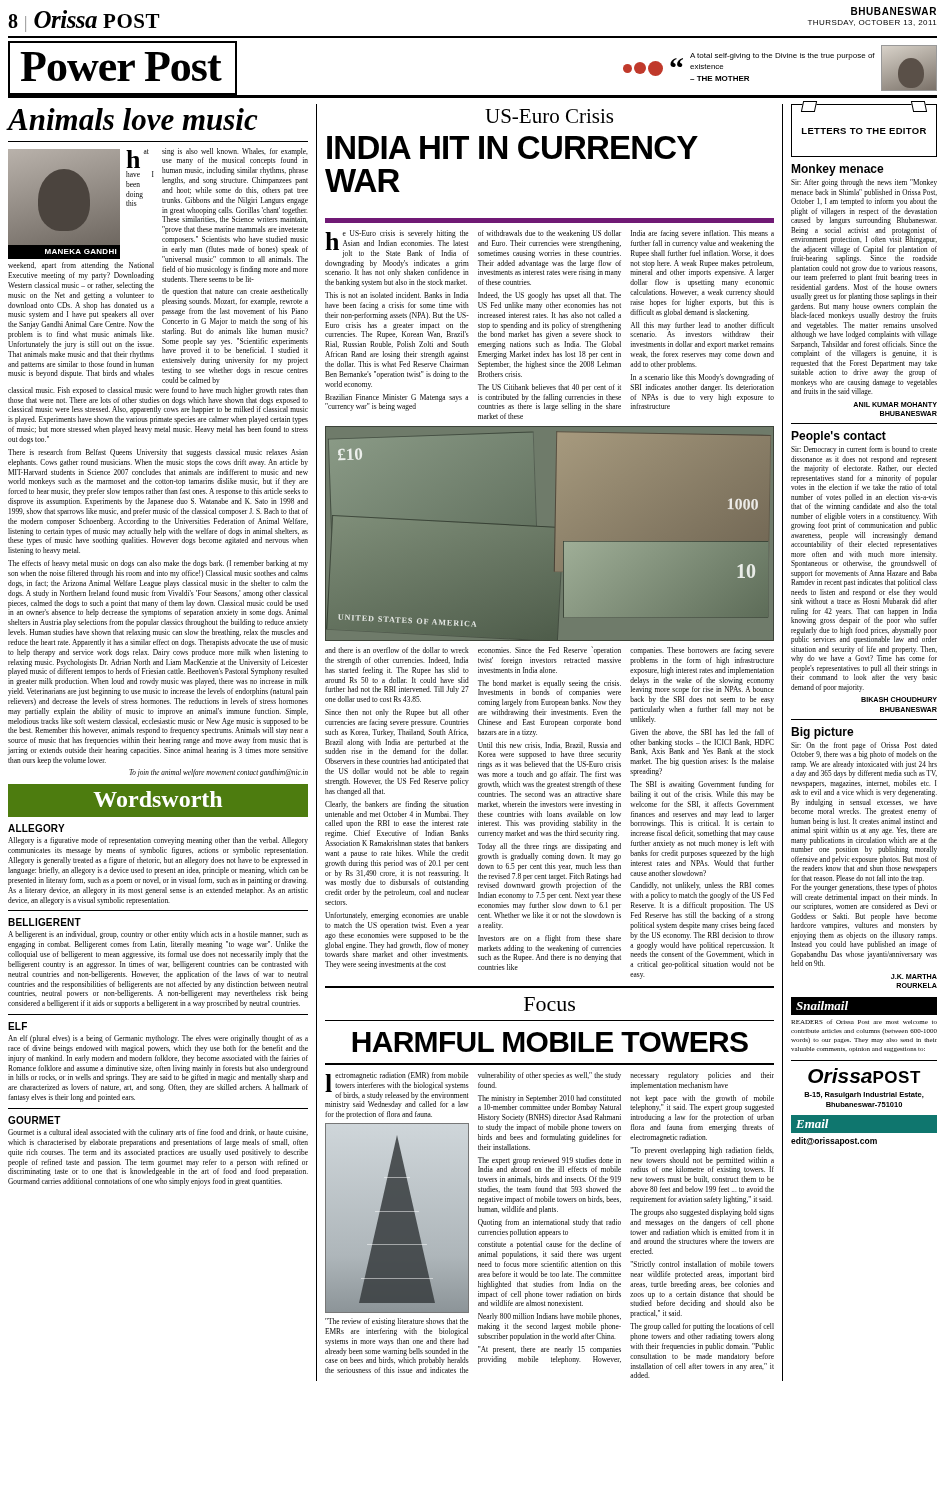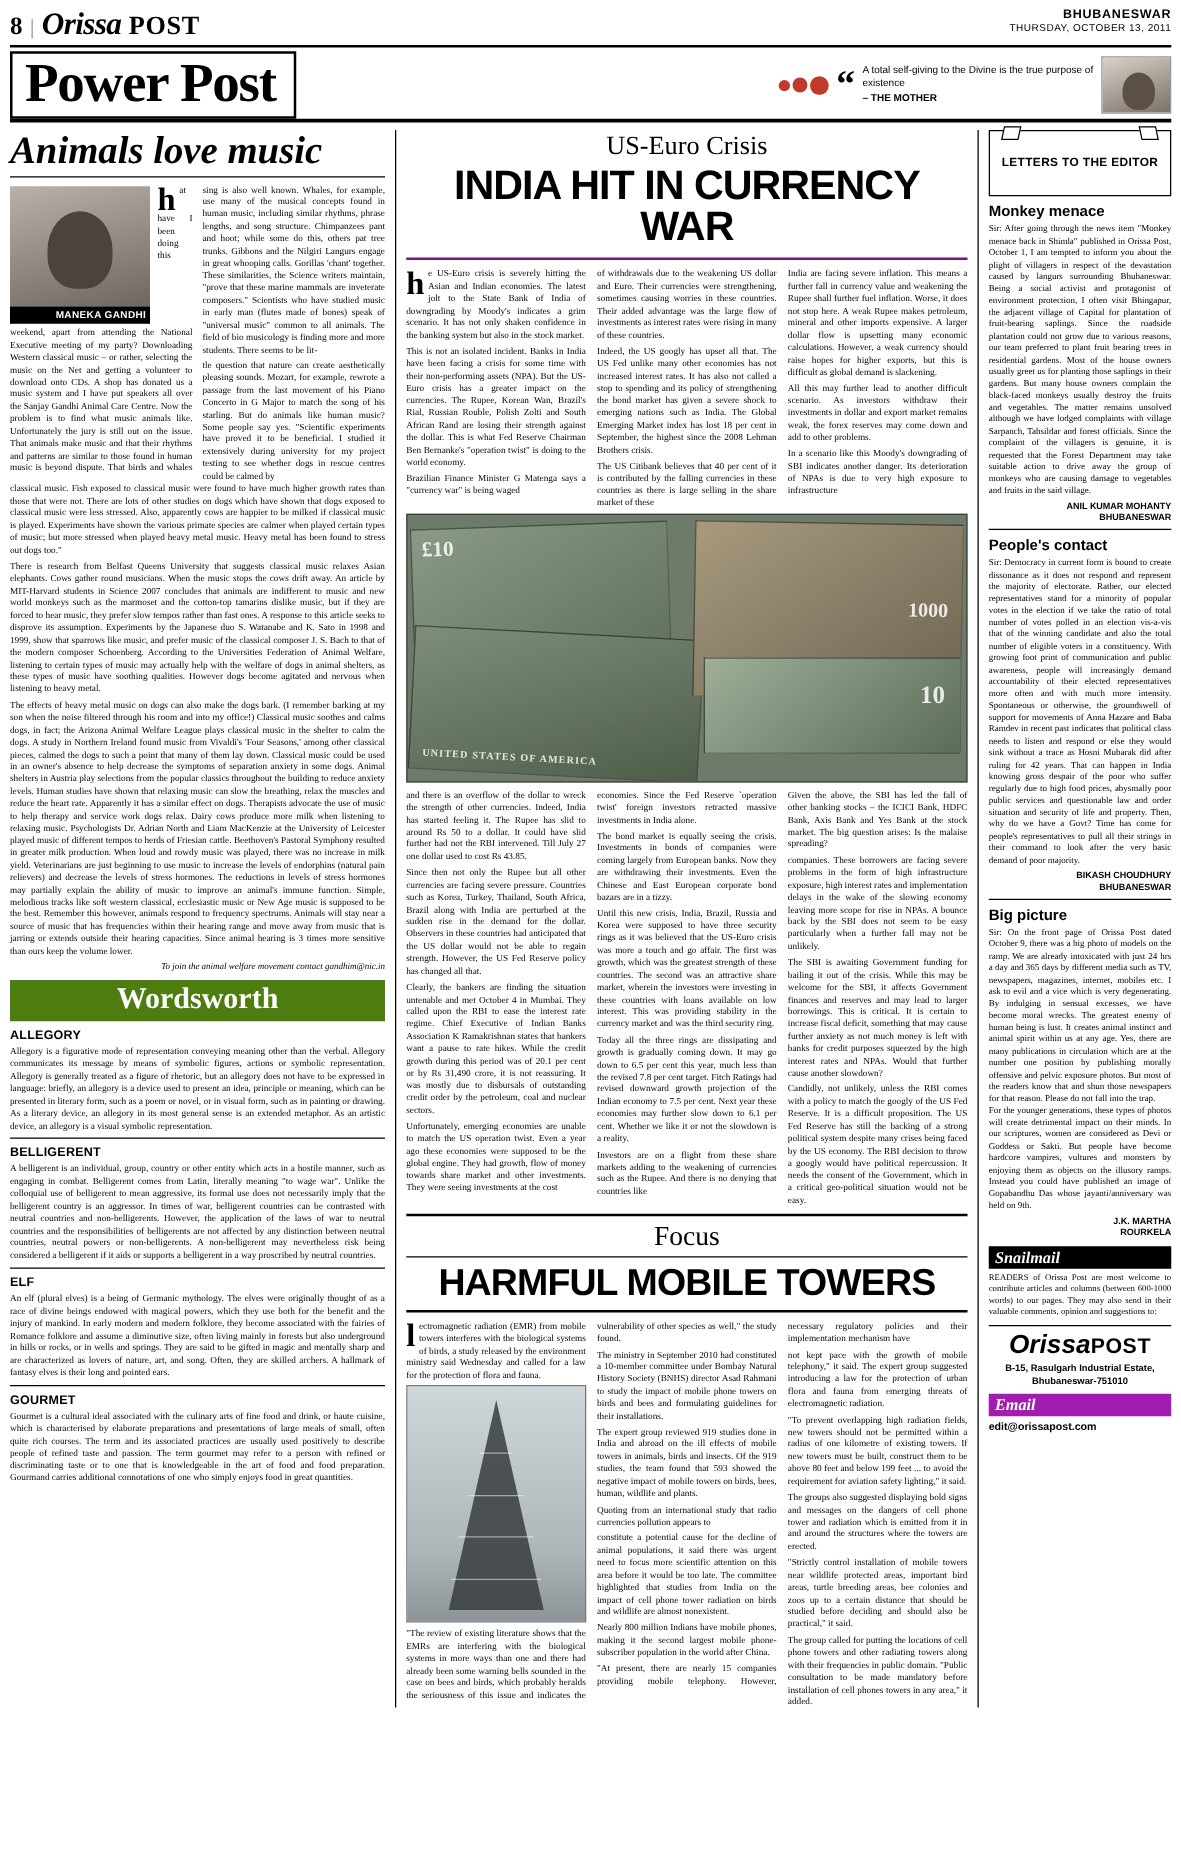--- a/index.html
+++ b/index.html
@@ -187,25 +187,24 @@
   .kicker {
     text-align: center;
     font-family: "Liberation Serif", serif;
     font-size: 21px;
     margin: 0 0 2px 0;
   }
   .mid-headline {
     font-family: "Liberation Sans", sans-serif;
     font-weight: bold;
     font-size: 33px;
-    text-align: center;
     line-height: 1;
     letter-spacing: -0.8px;
-    border-bottom: 2px solid #701a75;
-    padding-bottom: 9px;
+    border-bottom: 5px solid #701a75;
+    padding-bottom: 21px;
     margin: 0 0 6px 0;
   }
   .three-col { column-count: 3; column-gap: 9px; }
   .money-photo {
     width: 100%; height: 215px;
     margin: 4px 0 5px 0;
     background: #6f7b6a;
     position: relative;
     overflow: hidden;
     border: 1px solid #3c4238;
@@ -325,21 +324,21 @@
   .orissa-foot {
     font-family: Liberation Sans, sans-serif;
     font-style: italic; font-weight: bold;
     font-size: 21px;
     border-top: 1px solid #000;
     margin-top: 6px; padding-top: 3px;
   }
   .orissa-foot .post { font-style: normal; font-size: 17px; letter-spacing: 0.5px; }
   .addr { font-family: "Liberation Sans", sans-serif; font-size: 7.5px; font-weight: bold; line-height: 1.35; margin-top: 2px; }
   .email-head {
-    background: #a21caf; color: #fff;
+    background: #0f766e; color: #fff;
     font-family: "Liberation Serif", serif;
     font-weight: bold; font-style: italic;
     font-size: 13px; padding: 1px 5px; margin-top: 5px;
   }
   .email-addr { font-family: "Liberation Sans", sans-serif; font-size: 8.5px; font-weight: bold; margin-top: 3px; }
   .center { text-align:center; }
 </style>
 </head>
 <body>
 
@@ -456,22 +455,22 @@
       <div class="body-text three-col">
         <p>and there is an overflow of the dollar to wreck the strength of other currencies. Indeed, India has started feeling it. The Rupee has slid to around Rs 50 to a dollar. It could have slid further had not the RBI intervened. Till July 27 one dollar used to cost Rs 43.85.</p>
         <p>Since then not only the Rupee but all other currencies are facing severe pressure. Countries such as Korea, Turkey, Thailand, South Africa, Brazil along with India are perturbed at the sudden rise in the demand for the dollar. Observers in these countries had anticipated that the US dollar would not be able to regain strength. However, the US Fed Reserve policy has changed all that.</p>
         <p>Clearly, the bankers are finding the situation untenable and met October 4 in Mumbai. They called upon the RBI to ease the interest rate regime. Chief Executive of Indian Banks Association K Ramakrishnan states that bankers want a pause to rate hikes. While the credit growth during this period was of 20.1 per cent or by Rs 31,490 crore, it is not reassuring. It was mostly due to disbursals of outstanding credit order by the petroleum, coal and nuclear sectors.</p>
         <p>Unfortunately, emerging economies are unable to match the US operation twist. Even a year ago these economies were supposed to be the global engine. They had growth, flow of money towards share market and other investments. They were seeing investments at the cost</p>
         <p>economies. Since the Fed Reserve `operation twist' foreign investors retracted massive investments in India alone.</p>
         <p>The bond market is equally seeing the crisis. Investments in bonds of companies were coming largely from European banks. Now they are withdrawing their investments. Even the Chinese and East European corporate bond bazars are in a tizzy.</p>
         <p>Until this new crisis, India, Brazil, Russia and Korea were supposed to have three security rings as it was believed that the US-Euro crisis was more a touch and go affair. The first was growth, which was the greatest strength of these countries. The second was an attractive share market, wherein the investors were investing in these countries with loans available on low interest. This was providing stability in the currency market and was the third security ring.</p>
         <p>Today all the three rings are dissipating and growth is gradually coming down. It may go down to 6.5 per cent this year, much less than the revised 7.8 per cent target. Fitch Ratings had revised downward growth projection of the Indian economy to 7.5 per cent. Next year these economies may further slow down to 6.1 per cent. Whether we like it or not the slowdown is a reality.</p>
         <p>Investors are on a flight from these share markets adding to the weakening of currencies such as the Rupee. And there is no denying that countries like</p>
+        <p>companies. These borrowers are facing severe problems in the form of high infrastructure exposure, high interest rates and implementation delays in the wake of the slowing economy leaving more scope for rise in NPAs. A bounce back by the SBI does not seem to be easy particularly when a further fall may not be unlikely.</p>
         <p>Given the above, the SBI has led the fall of other banking stocks – the ICICI Bank, HDFC Bank, Axis Bank and Yes Bank at the stock market. The big question arises: Is the malaise spreading?</p>
-        <p>companies. These borrowers are facing severe problems in the form of high infrastructure exposure, high interest rates and implementation delays in the wake of the slowing economy leaving more scope for rise in NPAs. A bounce back by the SBI does not seem to be easy particularly when a further fall may not be unlikely.</p>
         <p>The SBI is awaiting Government funding for bailing it out of the crisis. While this may be welcome for the SBI, it affects Government finances and reserves and may lead to larger borrowings. This is critical. It is certain to increase fiscal deficit, something that may cause further anxiety as not much money is left with banks for credit purposes squeezed by the high interest rates and NPAs. Would that further cause another slowdown?</p>
         <p>Candidly, not unlikely, unless the RBI comes with a policy to match the googly of the US Fed Reserve. It is a difficult proposition. The US Fed Reserve has still the backing of a strong political system despite many crises being faced by the US economy. The RBI decision to throw a googly would have political repercussion. It needs the consent of the Government, which in a critical geo-political situation would not be easy.</p>
       </div>
 
       <div class="focus-head">Focus</div>
       <h1 class="focus-headline">HARMFUL MOBILE TOWERS</h1>
 
       <div class="body-text three-col">
         <p class="dropcap">lectromagnetic radiation (EMR) from mobile towers interferes with the biological systems of birds, a study released by the environment ministry said Wednesday and called for a law for the protection of flora and fauna.</p>
         <div class="tower-photo">
@@ -485,21 +484,21 @@
         <p>The ministry in September 2010 had constituted a 10-member committee under Bombay Natural History Society (BNHS) director Asad Rahmani to study the impact of mobile phone towers on birds and bees and formulating guidelines for their installations.</p>
         <p>The expert group reviewed 919 studies done in India and abroad on the ill effects of mobile towers in animals, birds and insects. Of the 919 studies, the team found that 593 showed the negative impact of mobile towers on birds, bees, human, wildlife and plants.</p>
         <p>Quoting from an international study that radio currencies pollution appears to</p>
         <p>constitute a potential cause for the decline of animal populations, it said there was urgent need to focus more scientific attention on this area before it would be too late. The committee highlighted that studies from India on the impact of cell phone tower radiation on birds and wildlife are almost nonexistent.</p>
         <p>Nearly 800 million Indians have mobile phones, making it the second largest mobile phone-subscriber population in the world after China.</p>
         <p>"At present, there are nearly 15 companies providing mobile telephony. However, necessary regulatory policies and their implementation mechanism have</p>
         <p>not kept pace with the growth of mobile telephony," it said. The expert group suggested introducing a law for the protection of urban flora and fauna from emerging threats of electromagnetic radiation.</p>
         <p>"To prevent overlapping high radiation fields, new towers should not be permitted within a radius of one kilometre of existing towers. If new towers must be built, construct them to be above 80 feet and below 199 feet ... to avoid the requirement for aviation safety lighting," it said.</p>
         <p>The groups also suggested displaying bold signs and messages on the dangers of cell phone tower and radiation which is emitted from it in and around the structures where the towers are erected.</p>
         <p>"Strictly control installation of mobile towers near wildlife protected areas, important bird areas, turtle breeding areas, bee colonies and zoos up to a certain distance that should be studied before deciding and should also be practical," it said.</p>
-        <p>The group called for putting the locations of cell phone towers and other radiating towers along with their frequencies in public domain. "Public consultation to be made mandatory before installation of cell phones towers in any area," it added.</p>
+        <p>The group called for putting the locations of cell phone towers and other radiating towers along with their frequencies in public domain. "Public consultation to be made mandatory before installation of cell after towers in any area," it added.</p>
       </div>
     </div>
 
     <div class="col-right">
       <div class="letters-box">LETTERS TO THE EDITOR</div>
 
       <div>
         <div class="letter-title">Monkey menace</div>
         <div class="letter-body">Sir: After going through the news item "Monkey menace back in Shimla" published in Orissa Post, October 1, I am tempted to inform you about the plight of villagers in respect of the devastation caused by langurs surrounding Bhubaneswar. Being a social activist and protagonist of environment protection, I often visit Bhingapur, the adjacent village of Capital for plantation of fruit-bearing saplings. Since the roadside plantation could not grow due to various reasons, our team preferred to plant fruit bearing trees in residential gardens. Most of the house owners usually greet us for planting those saplings in their gardens. But many house owners complain the black-faced monkeys usually destroy the fruits and vegetables. The matter remains unsolved although we have lodged complaints with village Sarpanch, Tahsildar and forest officials. Since the complaint of the villagers is genuine, it is requested that the Forest Department may take suitable action to drive away the group of monkeys who are causing damage to vegetables and fruits in the said village.</div>
         <div class="letter-sign" style="white-space:pre-line;">ANIL KUMAR MOHANTY

